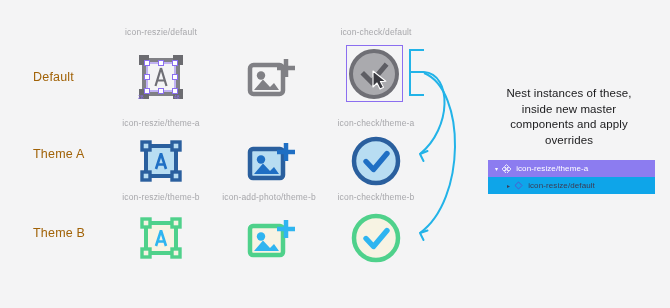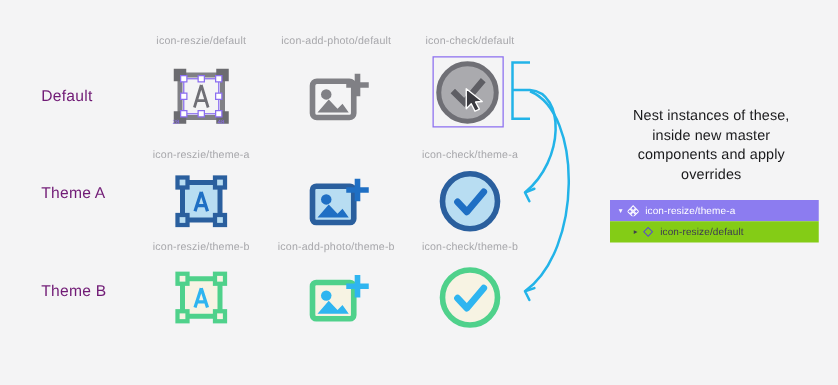--- a/index.html
+++ b/index.html
@@ -9,21 +9,21 @@
     font-family:"Liberation Sans","DejaVu Sans",sans-serif;
     overflow:hidden;
     position:relative;
   }
   .stage{position:absolute;left:0;top:0;width:670px;height:308px;}
 
   
   .row-label{
     position:absolute;
     font-size:12.5px;
-    color:#701a75;
+    color:#a16207;
     letter-spacing:.2px;
     white-space:nowrap;
   }
 
   
   .caption{
     position:absolute;
     font-size:8.5px;
     color:#a7a7ab;
     letter-spacing:.15px;
@@ -58,21 +58,21 @@
   .layers{position:absolute;width:167px;}
   .layer-row{
     display:flex;
     align-items:center;
     height:17px;
     box-sizing:border-box;
     font-size:8px;
     letter-spacing:.1px;
   }
   .layer-row.primary{background:#8c7cf0;color:#ffffff;padding-left:7px;}
-  .layer-row.child{background:#84cc16;color:#3d3a52;padding-left:19px;}
+  .layer-row.child{background:#0ea5e9;color:#3d3a52;padding-left:19px;}
   .caret{
     font-size:6px;
     margin-right:4px;
     line-height:1;
     opacity:.95;
   }
   .cmp-icon{margin-right:5px;display:flex;align-items:center;}
   .layer-label{white-space:nowrap;text-align:center;}
 
   
@@ -81,21 +81,20 @@
 </head>
 <body>
 
 <div class="stage">
 
   <div class="row-label" style="left:33px;top:70px;">Default</div>
   <div class="row-label" style="left:33px;top:147px;">Theme A</div>
   <div class="row-label" style="left:33px;top:226px;">Theme B</div>
 
   <div class="caption" style="left:161px;top:27px;">icon-reszie/default</div>
-  <div class="caption" style="left:269px;top:27px;">icon-add-photo/default</div>
   <div class="caption" style="left:376px;top:27px;">icon-check/default</div>
 
   <div class="caption" style="left:161px;top:118px;">icon-reszie/theme-a</div>
   <div class="caption" style="left:376px;top:118px;">icon-check/theme-a</div>
 
   <div class="caption" style="left:161px;top:192px;">icon-reszie/theme-b</div>
   <div class="caption" style="left:269px;top:192px;">icon-add-photo/theme-b</div>
   <div class="caption" style="left:376px;top:192px;">icon-check/theme-b</div>
 
   <div class="cell" style="left:130px;top:46px;">

